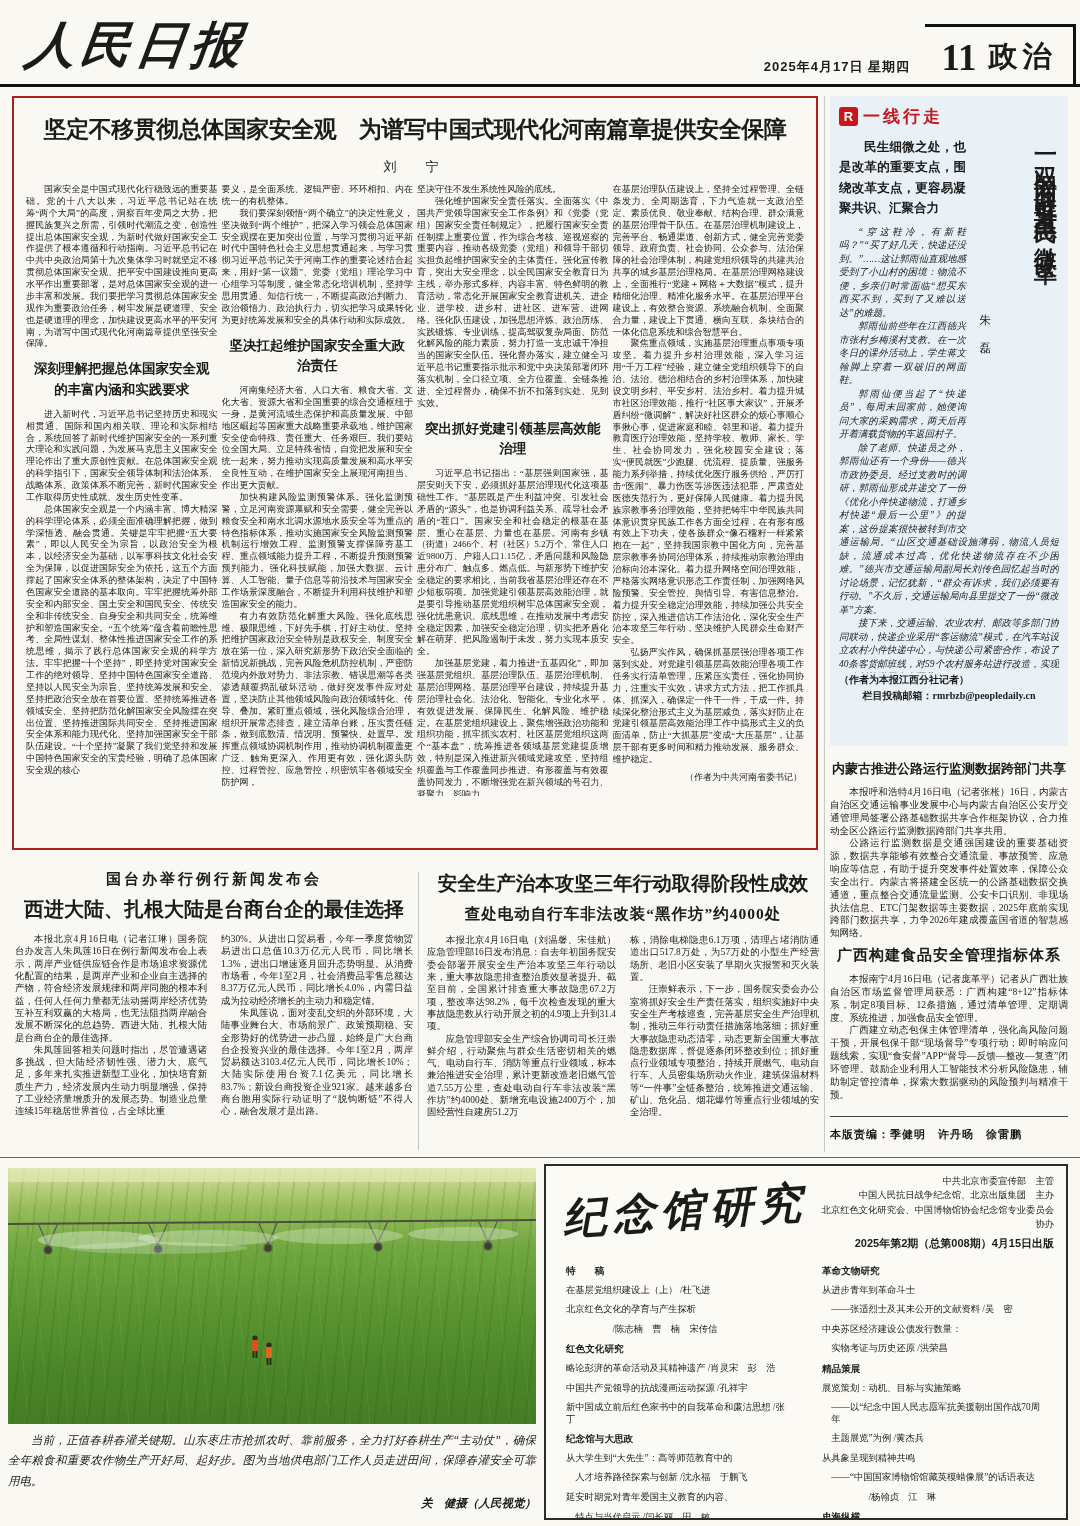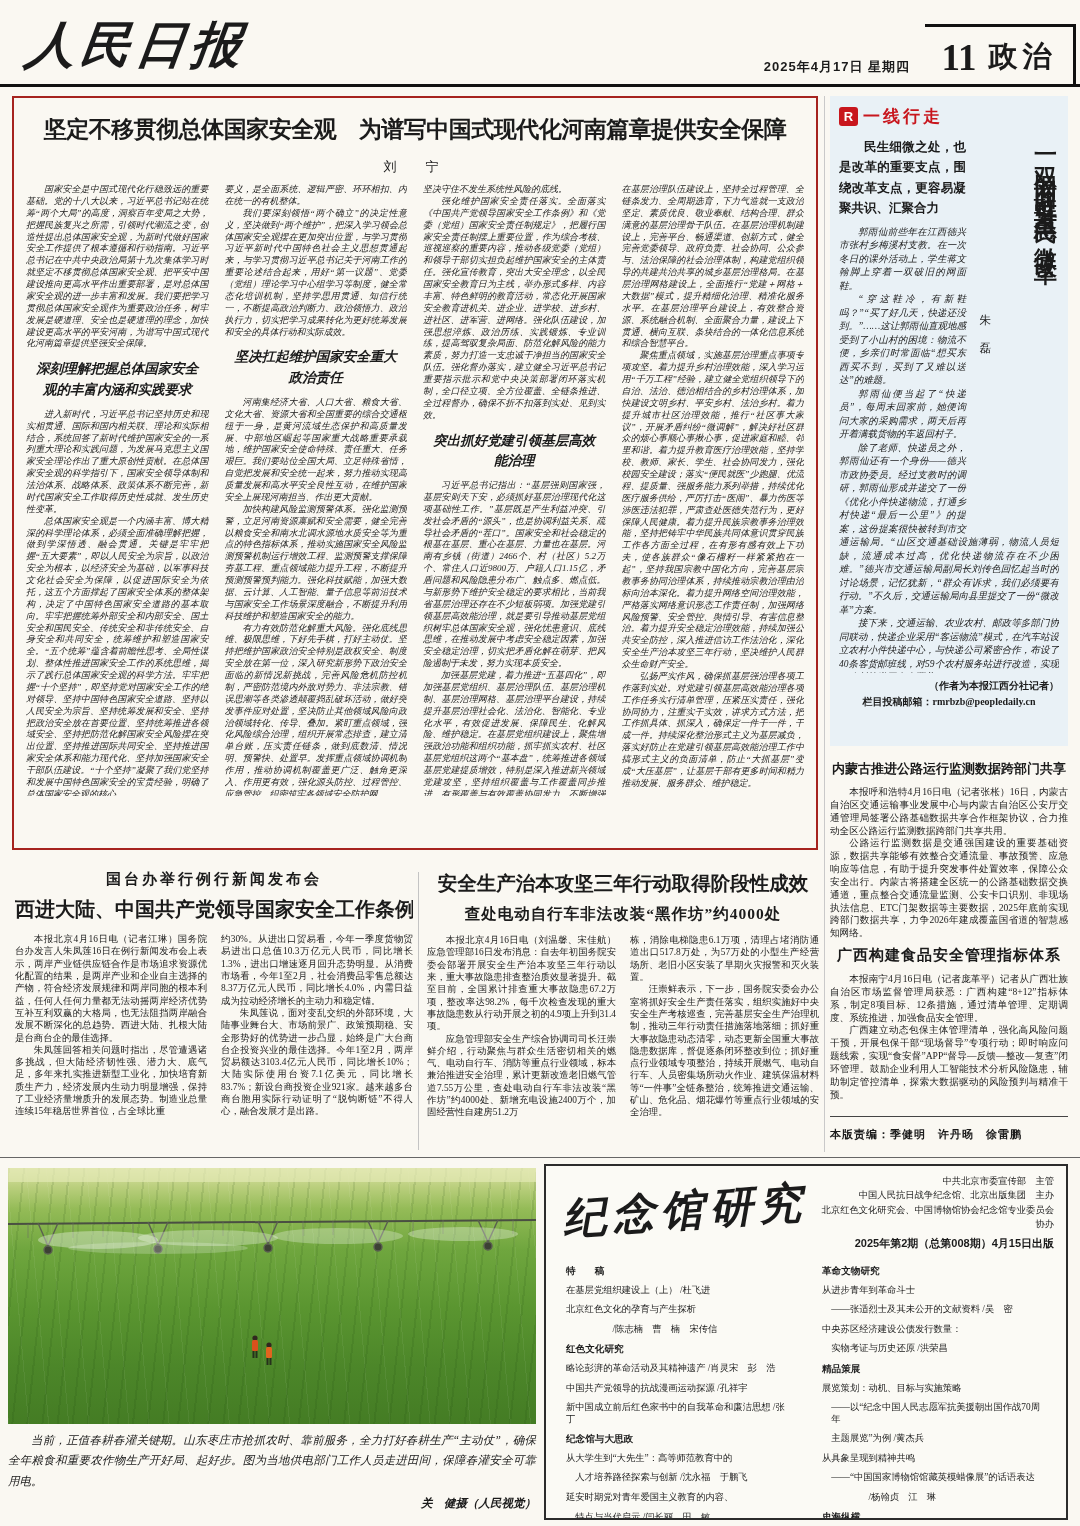--- a/index.html
+++ b/index.html
@@ -16,21 +16,21 @@
   #page-no{font-size:37px;font-weight:700;}
   #section-name{font-size:29px;font-weight:900;font-family:"Liberation Sans",sans-serif;letter-spacing:5px;}
   #header-rule{position:absolute;left:0;top:84px;width:100%;height:3px;background:#111;}
 
   
   #lead{position:absolute;left:12px;top:96px;width:806px;height:754px;border:2px solid #a6241f;
         box-sizing:border-box;padding:0 12px;overflow:hidden;}
   .main-title{margin:16px 0 0;text-align:center;font-size:23px;font-weight:900;letter-spacing:-0.5px;
               white-space:nowrap;font-family:"Liberation Sans",sans-serif;}
   .main-author{text-align:center;font-size:13px;margin:13px 0 8px;letter-spacing:8px;}
-  .main-cols{display:flex;gap:16px;height:612px;overflow:hidden;font-style:italic;}
+  .main-cols{display:flex;gap:4px;height:612px;overflow:hidden;}
   .mcol{flex:1 1 0;overflow:hidden;font-size:9px;line-height:1.32;text-align:justify;}
   .blk{margin:0;}
   .blk-p{text-indent:2em;}
   .blk-h{font-family:"Liberation Sans",sans-serif;font-size:13.5px;line-height:1.5;font-weight:700;
          text-align:center;margin:9px 4px;text-indent:0;}
   .blk-sign{text-align:right;margin-top:6px;padding-right:2px;}
 
   
   #vrule{position:absolute;left:824px;top:96px;height:1056px;border-left:1px solid #c9c9c9;}
   #mid-div{position:absolute;left:418px;top:872px;height:278px;border-left:1px solid #c4c4c4;}
@@ -45,21 +45,21 @@
   .side-content{margin-top:9px;height:536px;overflow:hidden;font-size:9.5px;line-height:1.42;
                 text-align:justify;font-style:italic;}
   .vtitle-wrap{float:right;width:86px;height:396px;position:relative;margin-left:7px;}
   .vtitle{position:absolute;top:4px;right:0;writing-mode:vertical-rl;font-size:23px;font-weight:800;
           letter-spacing:7px;line-height:1.18;font-style:normal;}
   .vauthor{position:absolute;left:4px;top:168px;writing-mode:vertical-rl;font-size:11.5px;
            letter-spacing:8px;font-style:normal;}
   .side-lead{font-style:normal;font-family:"Liberation Sans",sans-serif;font-weight:700;font-size:12.5px;
              line-height:1.62;margin:0 0 8px;text-indent:2em;}
   .side-body .blk-p{margin:0;}
-  .side-byline{text-align:right;font-size:10px;font-weight:700;margin-top:6px;}
+  .side-byline{font-size:10px;font-weight:700;}
   .side-submit{text-align:center;font-size:10px;font-weight:700;margin-top:2px;}
 
   
   .mini{position:absolute;left:830px;width:238px;overflow:hidden;}
   #nm{top:760px;height:178px;}
   #gx{top:946px;height:160px;}
   .mini-title{font-family:"Liberation Sans",sans-serif;font-weight:800;text-align:center;margin:0 0 8px;}
   #nm .mini-title{font-size:13px;letter-spacing:0;}
   #gx .mini-title{font-size:15px;letter-spacing:1px;}
   .mini-body{font-size:9.6px;line-height:1.34;text-align:justify;}
@@ -163,22 +163,22 @@
       <span class="rlogo">R</span>
       <span>一线行走</span>
     </div>
     <div class="side-content">
       <div class="vtitle-wrap">
         <div class="vauthor">朱　磊</div>
         <div class="vtitle">一双旧网面鞋引发惠民“微改革”</div>
       </div>
       <p class="side-lead">民生细微之处，也是改革的重要支点，围绕改革支点，更容易凝聚共识、汇聚合力</p>
       <div class="side-body">
+          <p class="blk blk-p">“穿这鞋冷，有新鞋吗？”“买了好几天，快递还没到。”……这让郭雨仙直观地感受到了小山村的困境：物流不便，乡亲们时常面临“想买东西买不到，买到了又难以送达”的难题。</p>
           <p class="blk blk-p">郭雨仙前些年在江西德兴市张村乡梅溪村支教。在一次冬日的课外活动上，学生蒋文翰脚上穿着一双破旧的网面鞋。</p>
-          <p class="blk blk-p">“穿这鞋冷，有新鞋吗？”“买了好几天，快递还没到。”……这让郭雨仙直观地感受到了小山村的困境：物流不便，乡亲们时常面临“想买东西买不到，买到了又难以送达”的难题。</p>
           <p class="blk blk-p">郭雨仙便当起了“快递员”，每周末回家前，她便询问大家的采购需求，两天后再开着满载货物的车返回村子。</p>
           <p class="blk blk-p">除了老师、快递员之外，郭雨仙还有一个身份——德兴市政协委员。经过支教时的调研，郭雨仙形成并递交了一份《优化小件快递物流，打通乡村快递“最后一公里”》的提案，这份提案很快被转到市交通运输局。“山区交通基础设施薄弱，物流人员短缺，流通成本过高，优化快递物流存在不少困难。”德兴市交通运输局副局长刘传色回忆起当时的讨论场景，记忆犹新，“群众有诉求，我们必须要有行动。”不久后，交通运输局向县里提交了一份“微改革”方案。</p>
           <p class="blk blk-p">接下来，交通运输、农业农村、邮政等多部门协同联动，快递企业采用“客运物流”模式，在汽车站设立农村小件快递中心，与快递公司紧密合作，布设了40条客货邮班线，对59个农村服务站进行改造，实现了农村快递网点全覆盖。</p>
         </div>
     </div>
     <div class="side-byline">（作者为本报江西分社记者）</div>
     <div class="side-submit">栏目投稿邮箱：rmrbzb@peopledaily.cn</div>
   </aside>
 
   <section class="mini" id="nm">
@@ -192,21 +192,21 @@
     <h2 class="mini-title">广西构建食品安全管理指标体系</h2>
     <div class="mini-body">
         <p class="blk blk-p">本报南宁4月16日电（记者庞革平）记者从广西壮族自治区市场监督管理局获悉：广西构建“8+12”指标体系，制定8项目标、12条措施，通过清单管理、定期调度、系统推进，加强食品安全管理。</p>
         <p class="blk blk-p">广西建立动态包保主体管理清单，强化高风险问题干预，开展包保干部“现场督导”专项行动；即时响应问题线索，实现“食安督”APP“督导—反馈—整改—复查”闭环管理。鼓励企业利用人工智能技术分析风险隐患，辅助制定管控清单，探索大数据驱动的风险预判与精准干预。</p>
       </div>
   </section>
   <div id="editors">本版责编：季健明　许丹旸　徐雷鹏</div>
 
   <section id="tw">
     <div class="kicker">国台办举行例行新闻发布会</div>
-    <h2 class="tw-title">西进大陆、中国共产党领导国家安全工作条例</h2>
+    <h2 class="tw-title">西进大陆、扎根大陆是台商台企的最佳选择</h2>
     <div class="two-cols">
       <div class="tcol">
           <p class="blk blk-p">本报北京4月16日电（记者江琳）国务院台办发言人朱凤莲16日在例行新闻发布会上表示，两岸产业链供应链合作是市场追求资源优化配置的结果，是两岸产业和企业自主选择的产物，符合经济发展规律和两岸同胞的根本利益，任何人任何力量都无法动摇两岸经济优势互补互利双赢的大格局，也无法阻挡两岸融合发展不断深化的总趋势。西进大陆、扎根大陆是台商台企的最佳选择。</p>
           <p class="blk blk-p">朱凤莲回答相关问题时指出，尽管遭遇诸多挑战，但大陆经济韧性强、潜力大、底气足，多年来扎实推进新型工业化，加快培育新质生产力，经济发展内生动力明显增强，保持了工业经济量增质升的发展态势。制造业总量连续15年稳居世界首位，占全球比重</p>
         </div>
       <div class="tcol">
           <p class="blk blk-pc">约30%。从进出口贸易看，今年一季度货物贸易进出口总值10.3万亿元人民币，同比增长1.3%，进出口增速逐月回升态势明显。从消费市场看，今年1至2月，社会消费品零售总额达8.37万亿元人民币，同比增长4.0%，内需日益成为拉动经济增长的主动力和稳定锚。</p>
           <p class="blk blk-p">朱凤莲说，面对变乱交织的外部环境，大陆事业舞台大、市场前景广、政策预期稳、安全形势好的优势进一步凸显，始终是广大台商台企投资兴业的最佳选择。今年1至2月，两岸贸易额达3103.4亿元人民币，同比增长10%；大陆实际使用台资7.1亿美元，同比增长83.7%；新设台商投资企业921家。越来越多台商台胞用实际行动证明了“脱钩断链”不得人心，融合发展才是出路。</p>
         </div>
     </div>

